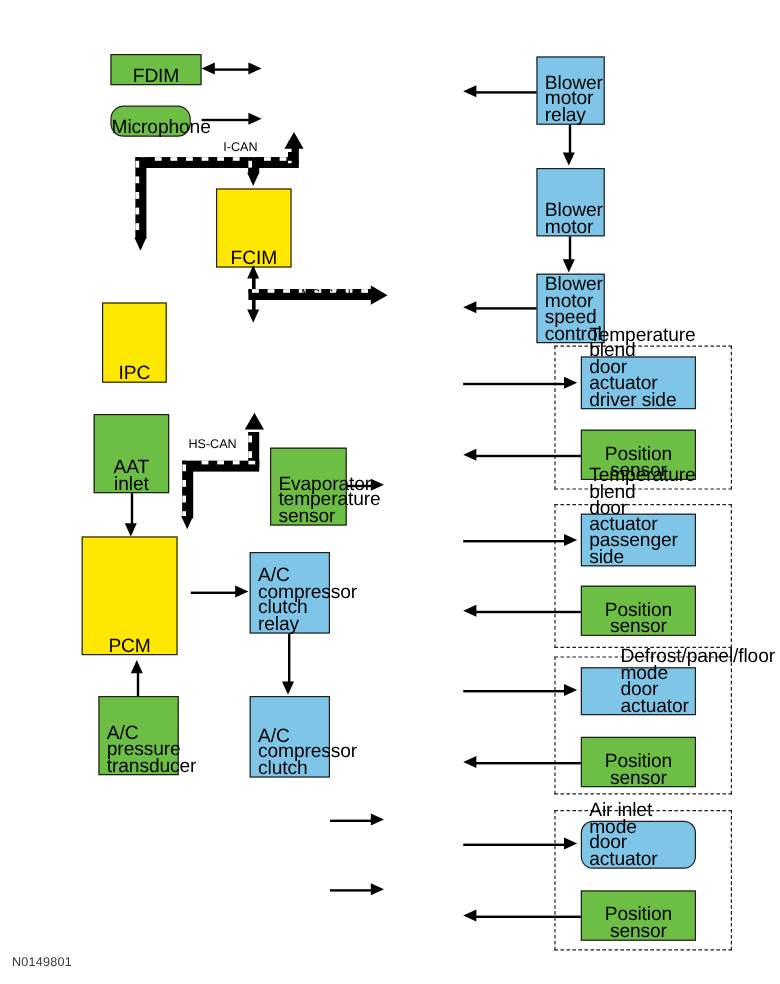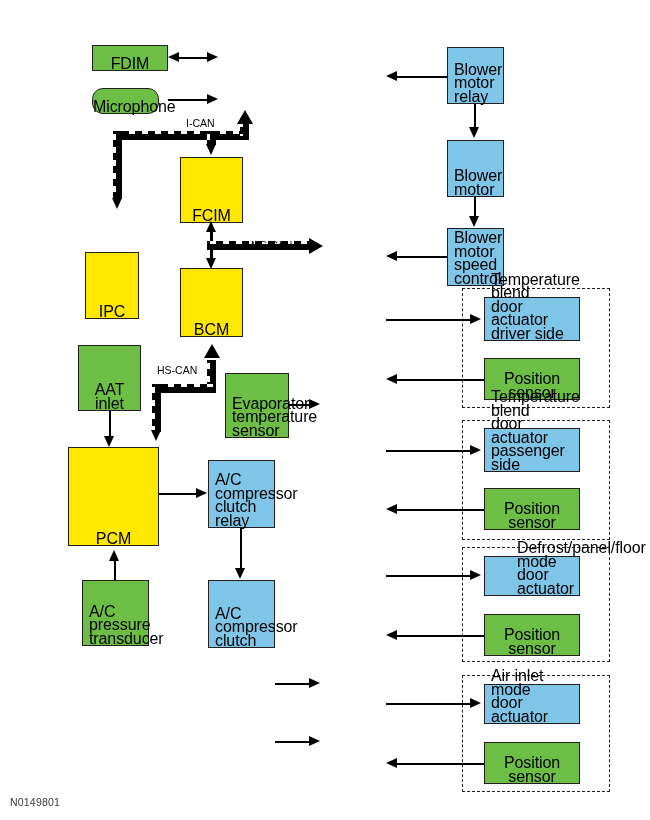--- a/index.html
+++ b/index.html
@@ -153,30 +153,27 @@
 
 
   <div class="node yellow center" style="left:180px; top:157px; width:63px;  height:66px;">
     <span class="lbl">FCIM</span>
   </div>
 
   <div class="node yellow center" style="left:85px;  top:208px; width:54px;  height:67px;margin-top:44px;">
     <span class="lbl">IPC</span>
   </div>
 
-  <div class="node yellow center" style="left:180px; top:268px; width:63px;  height:69px;">
-    <span class="lbl">BCM</span>
-  </div>
 
   <div class="node green center" style="left:78px;  top:345px; width:63px;  height:66px;">
     <span class="lbl">AAT
 inlet</span>
   </div>
 
-  <div class="node yellow center" style="left:68px;  top:447px; width:91px;  height:99px;">
+  <div class="node yellow center" style="left:68px;  top:447px; width:80px;  height:99px;">
     <span class="lbl">PCM</span>
   </div>
 
   <div class="node green lefttext" style="left:82px;  top:580px; width:67px;  height:66px;">
     <span class="lbl">A/C
 pressure
 transducer</span>
   </div>
 
   <div class="node green lefttext" style="left:225px; top:373px; width:64px;  height:65px;">
@@ -242,21 +239,21 @@
   <div class="group-box" style="left:462px; top:547px; width:148px; height:115px;"></div>
   <div class="node blue lefttext" style="left:484px; top:556px; width:96px; height:40px;padding-left:32px;">
     <span class="lbl">Defrost/panel/floor
 mode door actuator</span>
   </div>
   <div class="node green center" style="left:484px; top:614px; width:96px; height:42px;">
     <span class="lbl">Position sensor</span>
   </div>
 
   <div class="group-box" style="left:462px; top:675px; width:148px; height:117px;"></div>
-  <div class="node blue lefttext" style="left:484px; top:684px; width:96px; height:40px;">
+  <div class="node blue lefttext" style="left:484px; top:684px; width:96px; height:40px;border-radius:10px;">
     <span class="lbl">Air inlet mode
 door actuator</span>
   </div>
   <div class="node green center" style="left:484px; top:742px; width:96px; height:42px;">
     <span class="lbl">Position sensor</span>
   </div>
 
   <div class="ln h" style="left:178px; top:57px; width:32px;"></div>
   <div class="arrow left" style="left:168px; top:51.5px;"></div>
   <div class="arrow right" style="left:207px; top:51.5px;"></div>

